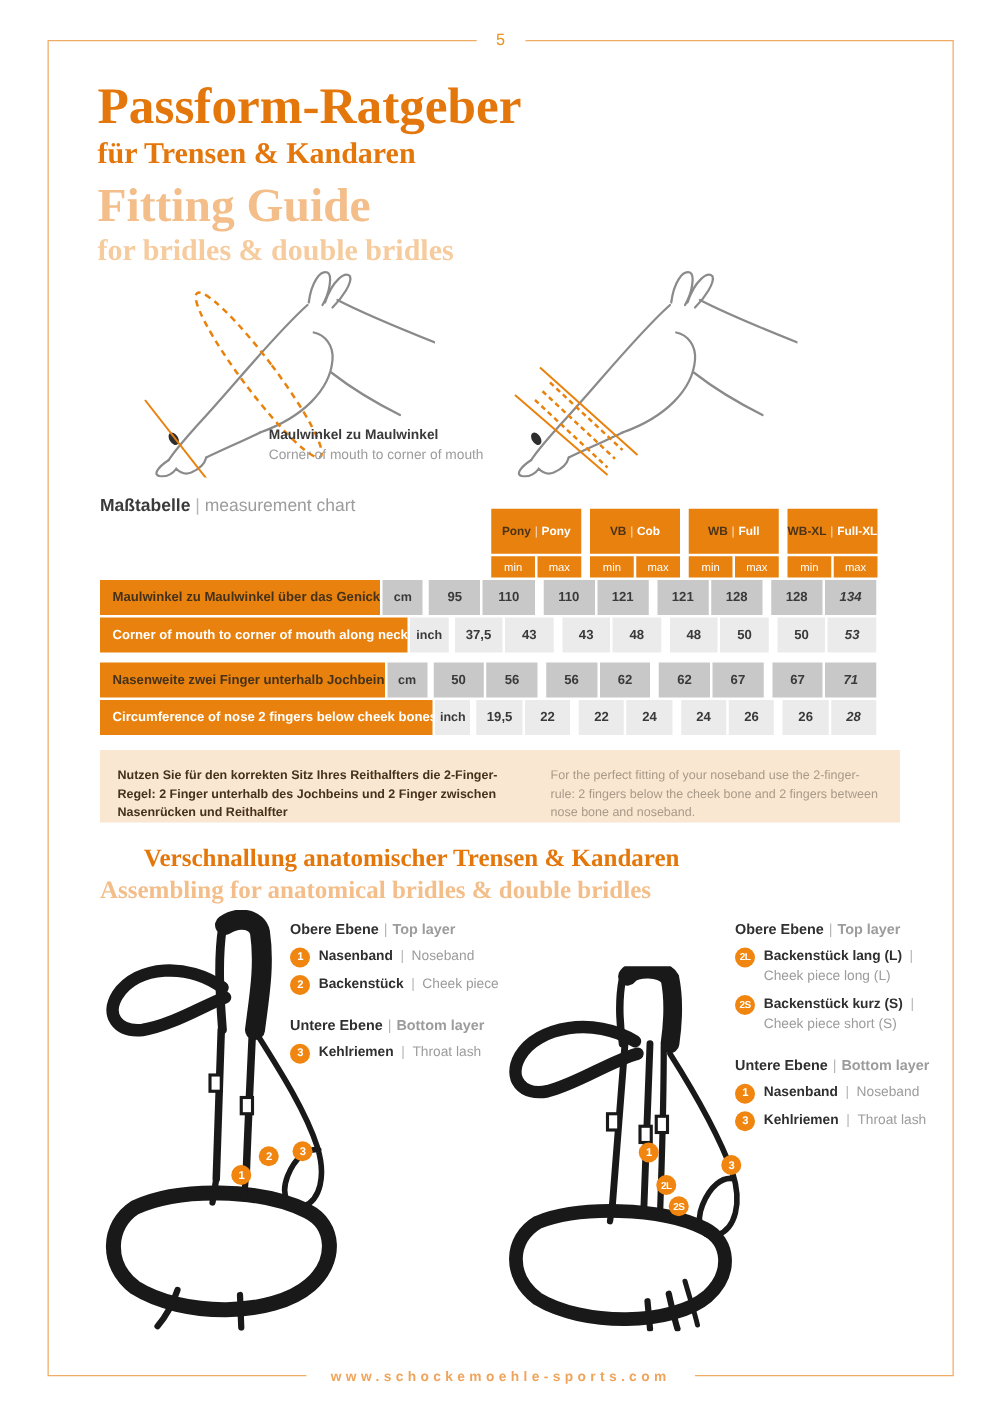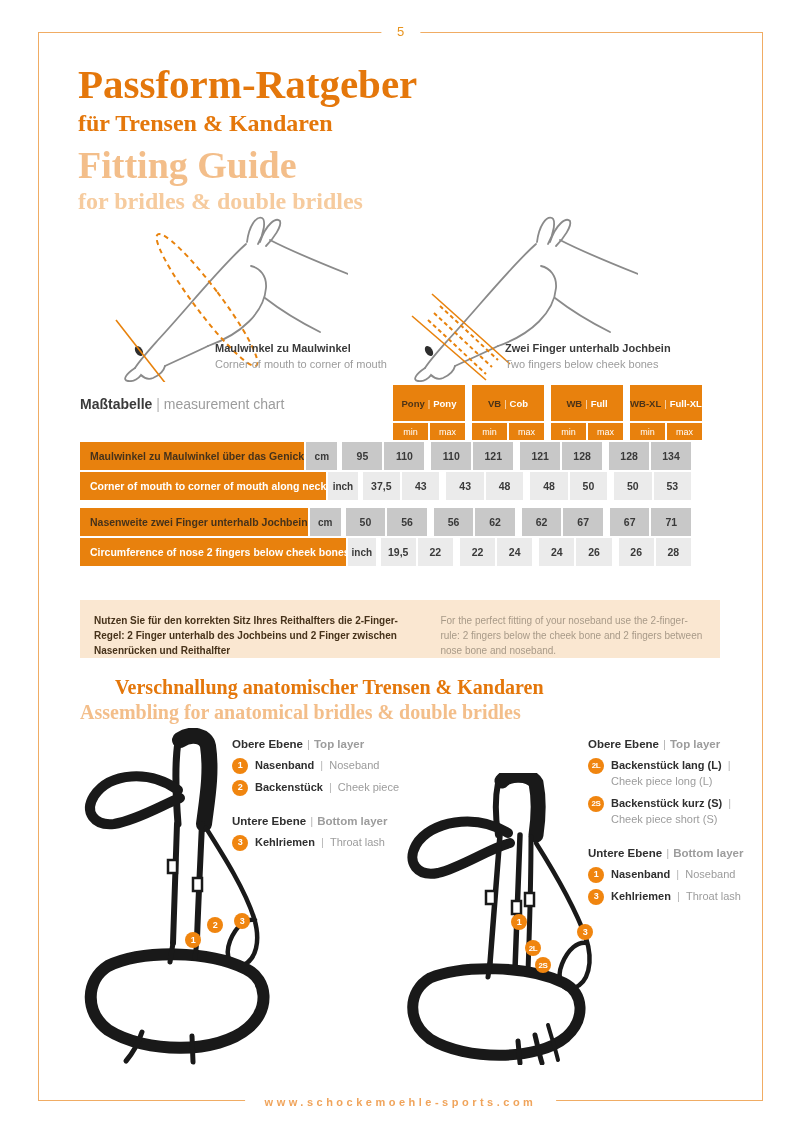--- a/index.html
+++ b/index.html
@@ -27,21 +27,21 @@
   .horse-label .de{font-weight:700;color:#3a3a3a;}
   .horse-label .en{color:#9c9c9c;}
   
   .tbl-title{position:absolute;left:80px;top:396px;font-size:14px;color:#9c9c9c;}
   .tbl-title b{color:#3a3a3a;font-weight:700;}
   .tbl{position:absolute;left:80px;top:385px;width:625px;}
   .trow{display:flex;}
   .gh-spacer{width:308px;margin-right:5px;}
   .gcell{width:72px;margin-right:7px;background:#e8810d;height:36px;display:flex;
          align-items:center;justify-content:center;font-size:9.5px;font-weight:700;
-         white-space:nowrap;color:#4c3317;}
+         white-space:nowrap;color:#4c3317;margin-top:22px;}
   .gcell:last-child{margin-right:0;}
   .gcell .en{color:#fff;}
   .gcell .pipe{color:rgba(255,255,255,.75);font-weight:400;padding:0 3px;}
   .mm-row{margin-top:2px;}
   .mmcell{width:35px;background:#e8810d;color:#fff;font-size:9px;height:17px;
           display:flex;align-items:center;justify-content:center;}
   .mmcell.min{margin-right:2px;}
   .mmcell.max{margin-right:7px;}
   .mmcell.max:last-child{margin-right:0;}
   .drow{margin-top:2px;}
@@ -50,21 +50,21 @@
            align-items:center;padding-left:10px;box-sizing:border-box;font-size:10.5px;
            font-weight:700;white-space:nowrap;}
   .lblcell.de{color:#46321a;}
   .lblcell.en{color:#ffffff;}
   .unitcell{width:40px;margin-right:5px;height:28px;display:flex;align-items:center;
             justify-content:center;font-size:10px;font-weight:600;color:#3a3a3a;}
   .vcell{width:51px;height:28px;display:flex;align-items:center;justify-content:center;
          font-size:10.5px;font-weight:700;color:#3a3a3a;}
   .vcell.vmin{margin-right:2px;}
   .vcell.vmax{margin-right:7px;}
-  .vcell.vmax:last-child{margin-right:14px;}
+  .vcell.vmax:last-child{margin-right:4px;font-style:italic;}
   .shade-dark{background:#c8c8c8;}
   .shade-light{background:#ebebeb;}
   
   .note{position:absolute;left:80px;top:600px;width:640px;height:58px;background:#fae7d1;
         box-sizing:border-box;padding:13px 14px 4px 14px;display:flex;}
   .note .de{width:338px;margin-right:14px;color:#46321a;font-weight:700;font-size:10px;line-height:1.5;}
   .note .en{width:270px;color:#a89a88;font-size:10px;line-height:1.5;}
   
   .s2-de{position:absolute;left:80px;top:676px;color:#e4770b;font-family:"Liberation Serif",serif;
          font-weight:700;font-size:20px;margin-left:35px;}
@@ -141,24 +141,20 @@
         <path d="M34,82 L112,152" stroke-width="1.6"></path>
         <path d="M14,104 L88,168" stroke-width="1.6"></path>
         <g stroke-width="2" stroke-dasharray="4 3">
           <path d="M42,94 L100,148"></path>
           <path d="M36,101 L94,155"></path>
           <path d="M30,108 L88,162"></path>
         </g>
       </g>
     </svg>
   </div>
-  <div class="horse-label" style="left:505px;top:341px;">
-    <div class="de">Zwei Finger unterhalb Jochbein</div>
-    <div class="en">Two fingers below cheek bones</div>
-  </div>
 
   <div class="tbl-title">
     <b>Maßtabelle</b>
     <span style="color:#b5b5b5;">|</span>
     <span>measurement chart</span>
   </div>
   <div class="tbl">
     <div class="trow" id="group-header-row">
       <div class="gh-spacer"></div>
     <div class="gcell">

